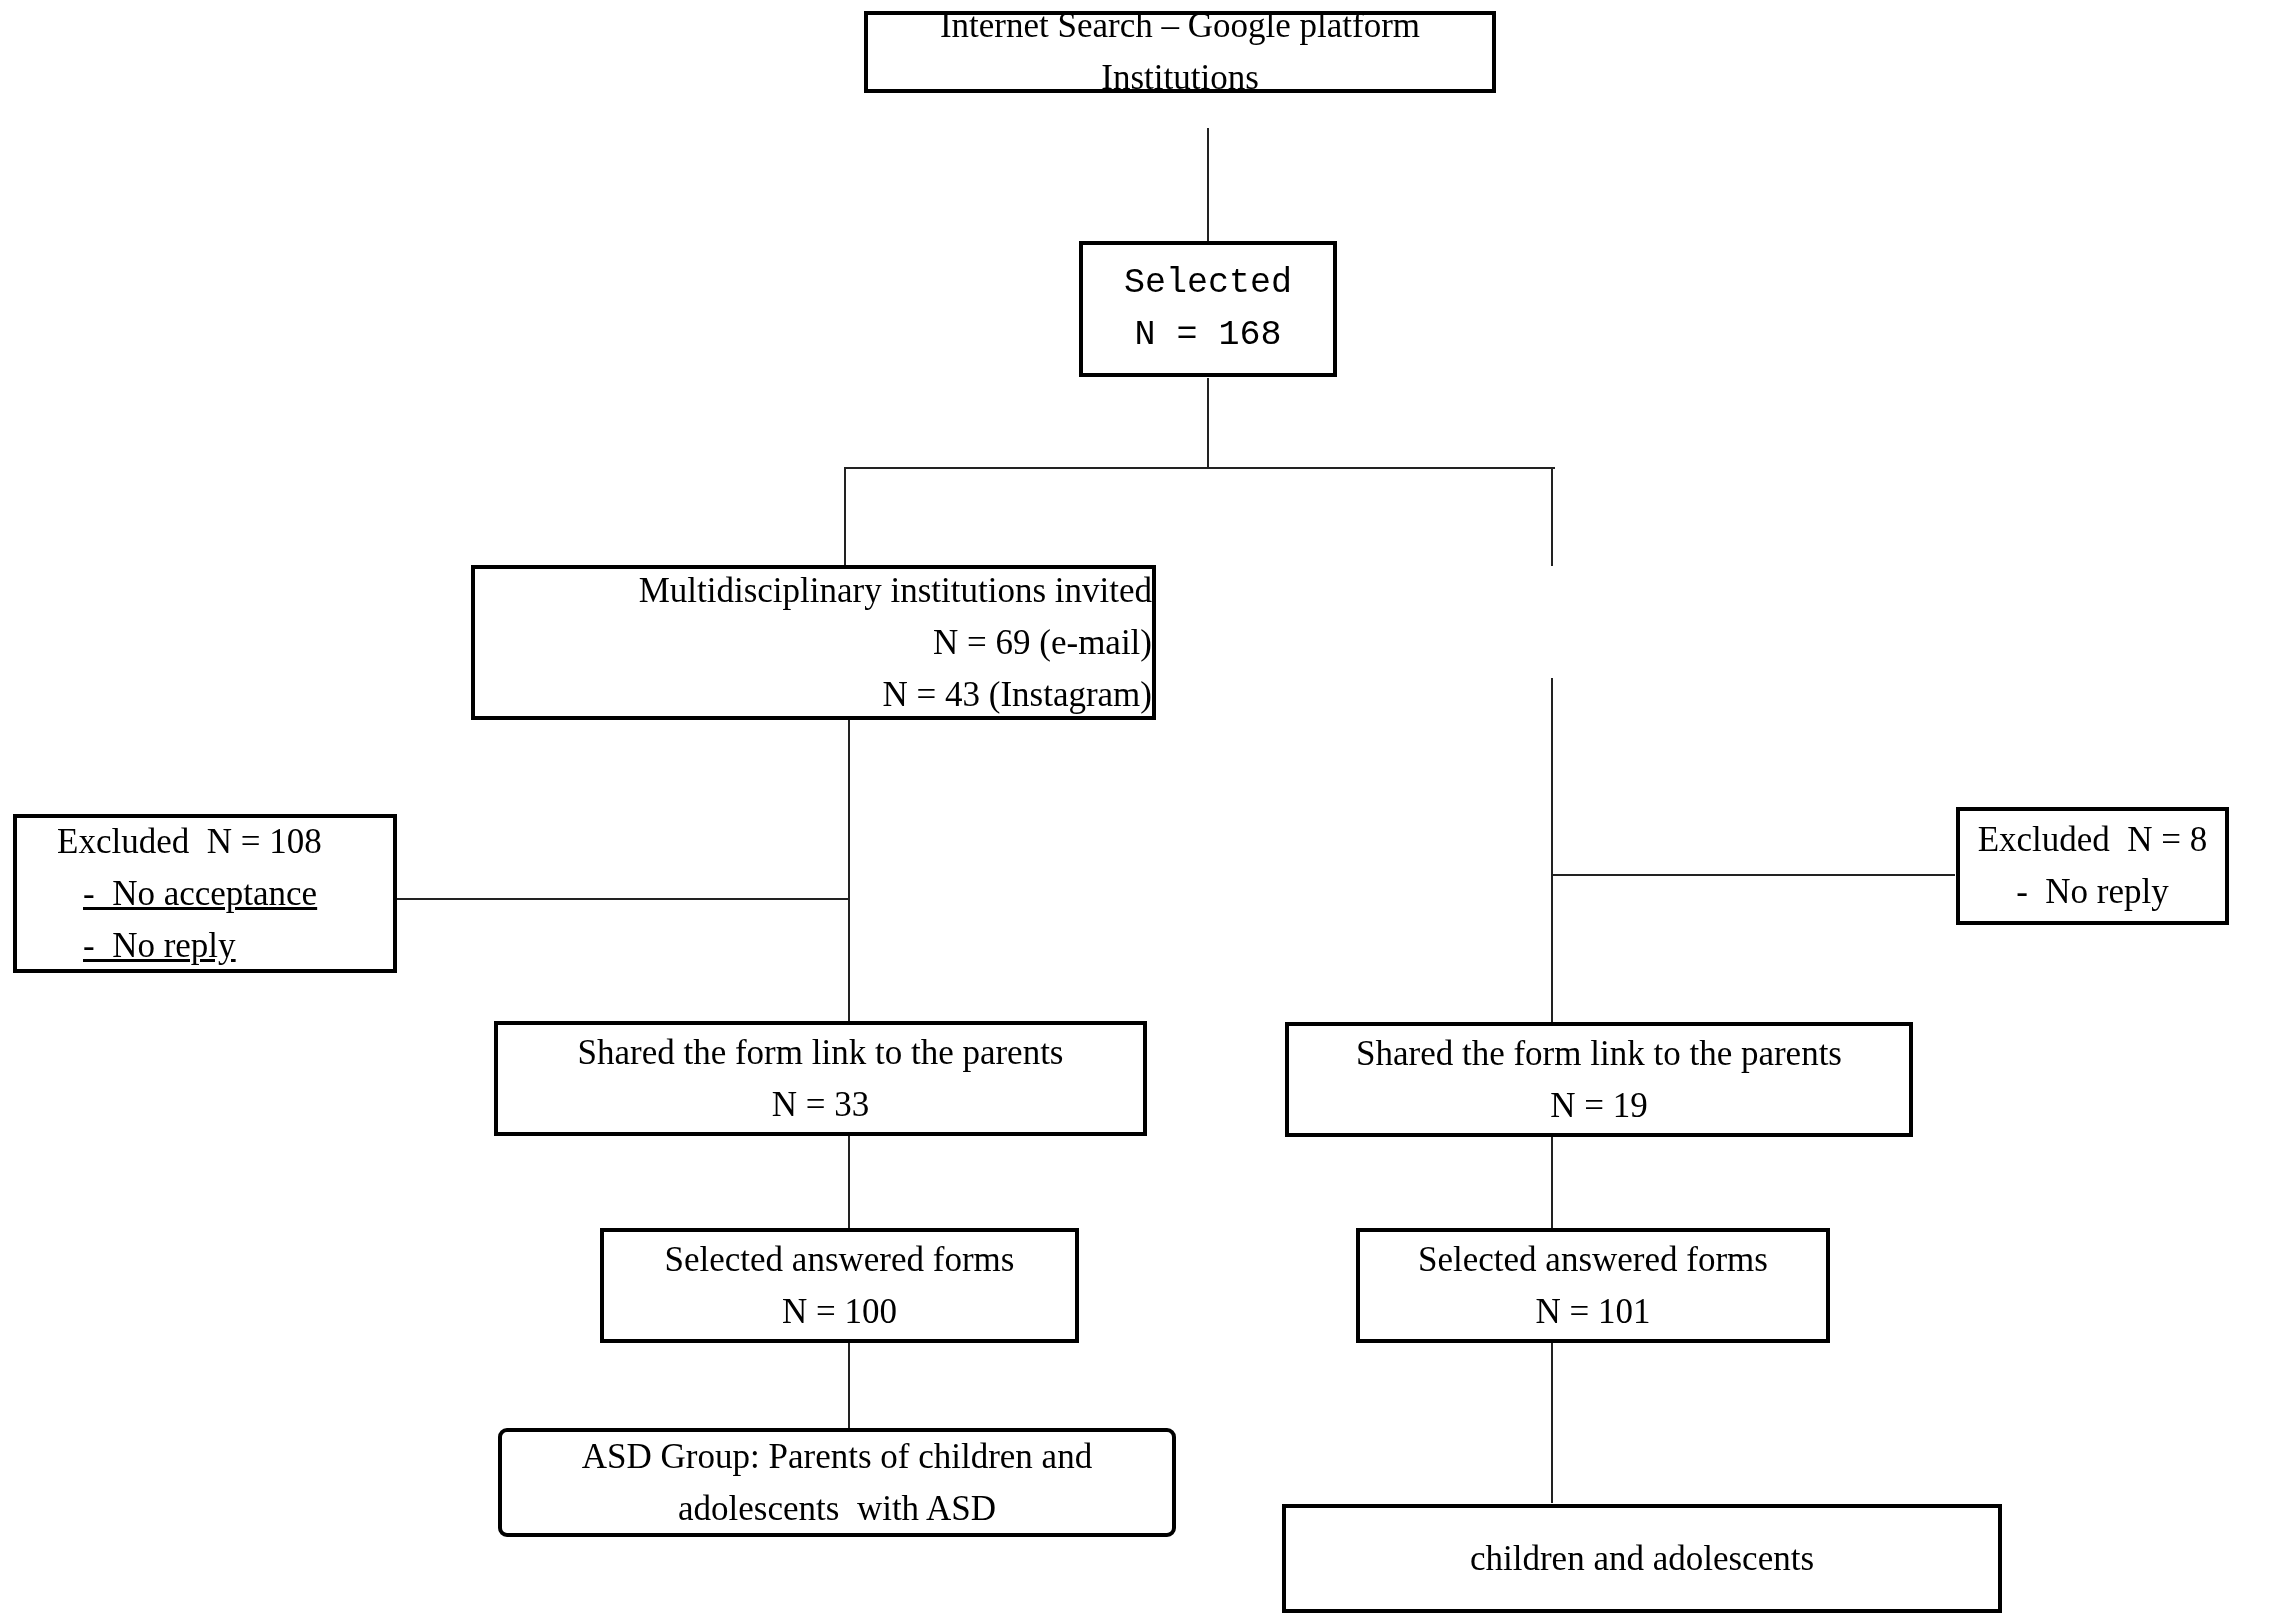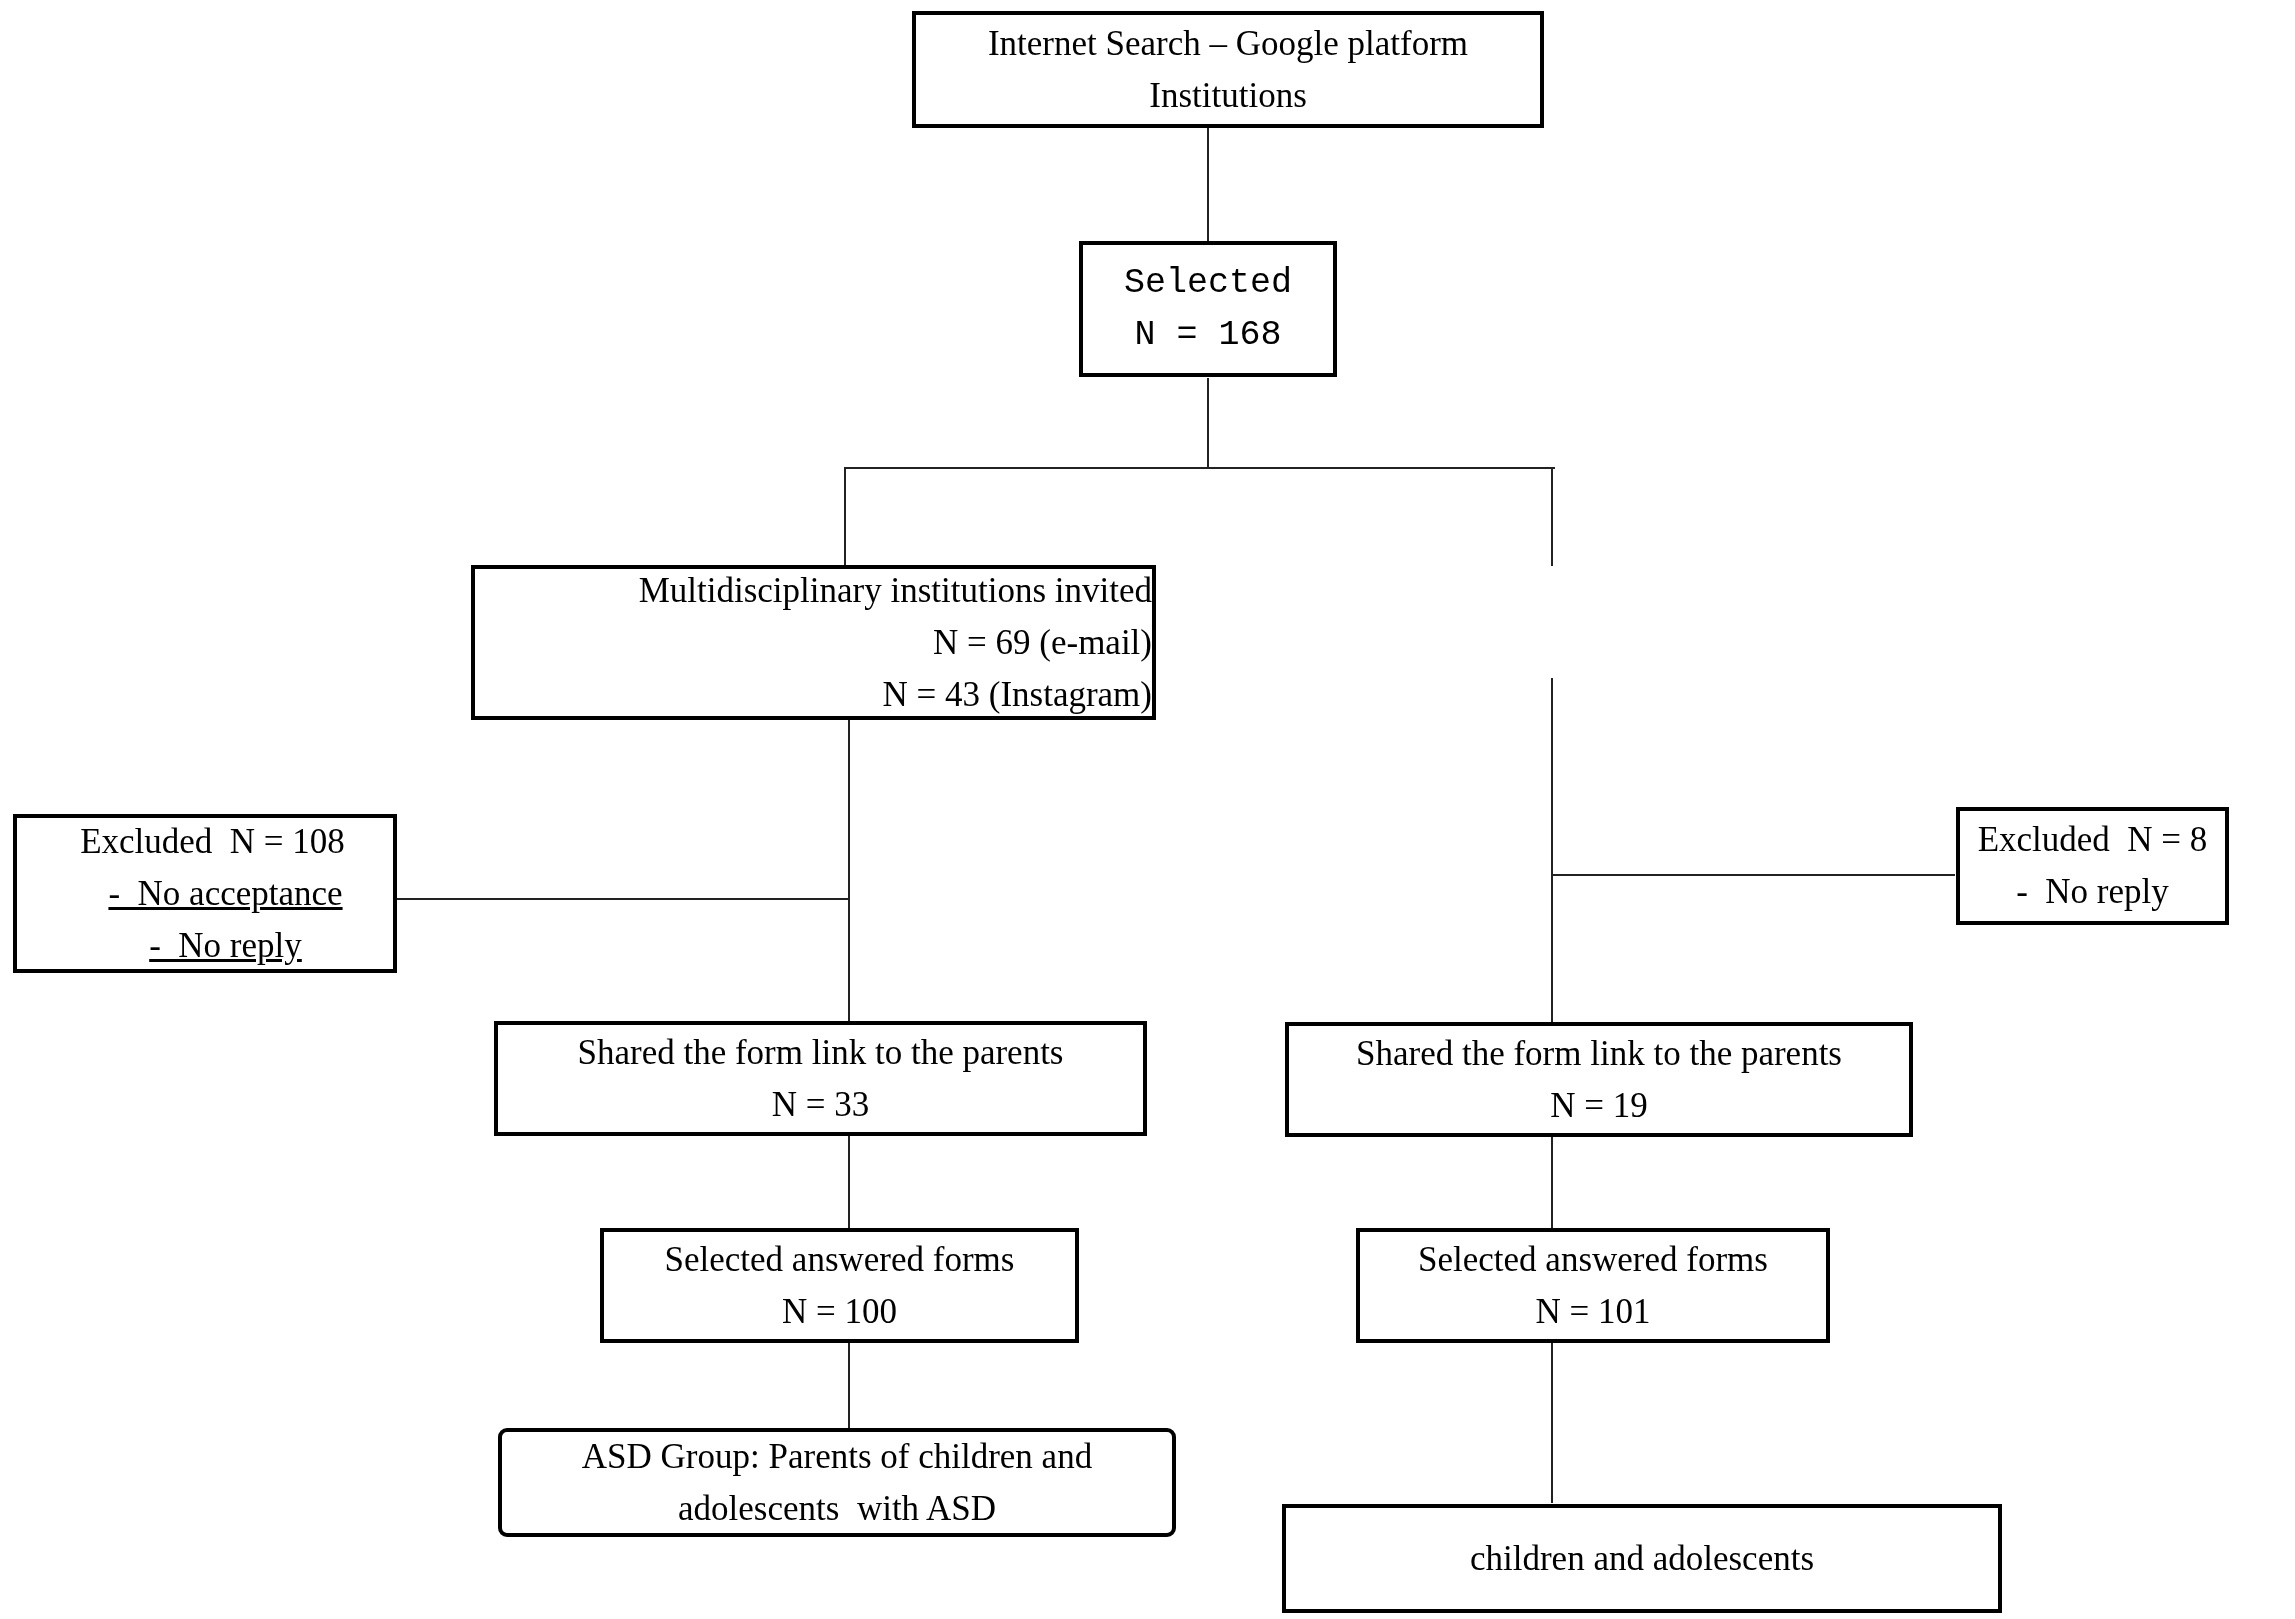--- a/index.html
+++ b/index.html
@@ -19,21 +19,21 @@
     display: flex;
     flex-direction: column;
     justify-content: center;
     align-items: center;
     text-align: center;
     font-size: 35px;
     line-height: 52px;
   }
   .node .ln { white-space: pre-wrap; }
   .node.align-left {
-    align-items: center;
+    align-items: flex-start;
     text-align: left;
     padding-left: 40px;
     padding-right: 25px;
   }
   .node.align-left .indent { padding-left: 26px; text-decoration: underline; }
   .conn {
     position: absolute;
     background: #222222;
   }
 </style>
@@ -49,21 +49,21 @@
   <div class="conn" style="left:1551px; top:467px; width:2.2px; height:99px;"></div>
   <div class="conn" style="left:848px; top:718px; width:2.2px; height:304px;"></div>
   <div class="conn" style="left:397px; top:898px; width:452px; height:2.2px;"></div>
   <div class="conn" style="left:1551px; top:678px; width:2.2px; height:344px;"></div>
   <div class="conn" style="left:1551px; top:874px; width:404px; height:2.2px;"></div>
   <div class="conn" style="left:848px; top:1136px; width:2.2px; height:92px;"></div>
   <div class="conn" style="left:1551px; top:1137px; width:2.2px; height:91px;"></div>
   <div class="conn" style="left:848px; top:1343px; width:2.2px; height:160px;"></div>
   <div class="conn" style="left:1551px; top:1343px; width:2.2px; height:160px;"></div>
 
-  <div class="node" style="left:912px; top:11px; width:632px; height:117px;">
+  <div class="node" style="left:864px; top:11px; width:632px; height:82px;">
     <div class="ln">Internet Search – Google platform</div>
     <div class="ln">Institutions</div>
   </div>
 
   <div class="node" style="left:1079px; top:241px; width:258px; height:136px;font-family:Liberation Mono, monospace;">
     <div class="ln">Selected</div>
     <div class="ln">N = 168</div>
   </div>
 
   <div class="node" style="left:471px; top:565px; width:685px; height:155px;align-items:flex-end;">

